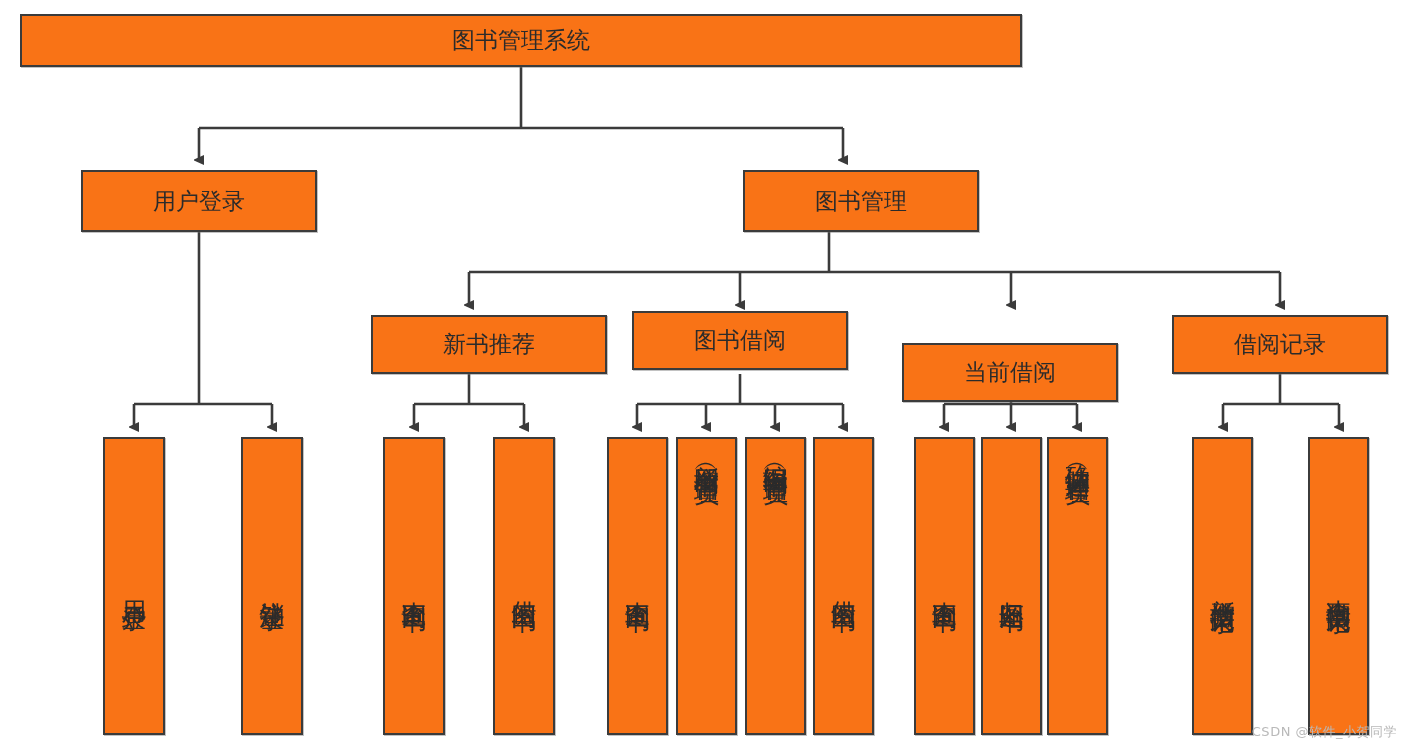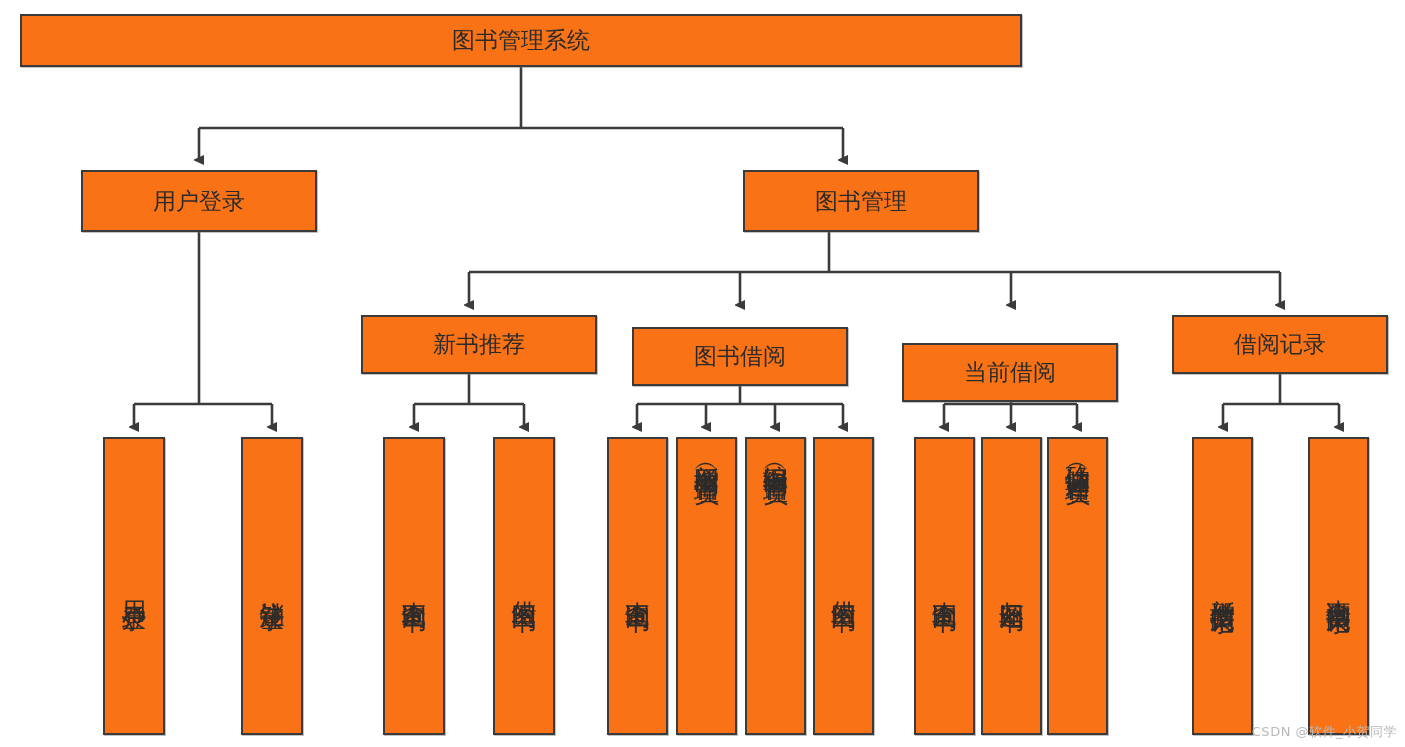--- a/index.html
+++ b/index.html
@@ -131,24 +131,24 @@
     <span class="lbl">图书管理系统</span>
   </div>
 
   <div class="node horiz" style="left:81px; top:170px; width:236px; height:62px;">
     <span class="lbl">用户登录</span>
   </div>
   <div class="node horiz" style="left:711px; top:170px; width:236px; height:62px;margin-left:32px;">
     <span class="lbl">图书管理</span>
   </div>
 
-  <div class="node horiz" style="left:361px; top:315px; width:236px; height:59px;">
+  <div class="node horiz" style="left:371px; top:315px; width:236px; height:59px;">
     <span class="lbl">新书推荐</span>
   </div>
-  <div class="node horiz" style="left:632px; top:327px; width:216px; height:59px;">
+  <div class="node horiz" style="left:632px; top:311px; width:216px; height:59px;">
     <span class="lbl">图书借阅</span>
   </div>
   <div class="node horiz" style="left:902px; top:315px; width:216px; height:59px;margin-top:28px;">
     <span class="lbl">当前借阅</span>
   </div>
   <div class="node horiz" style="left:1172px; top:315px; width:216px; height:59px;">
     <span class="lbl">借阅记录</span>
   </div>
 
   <div class="node vert centered" style="left:103px; top:437px; width:62px; height:298px;">

